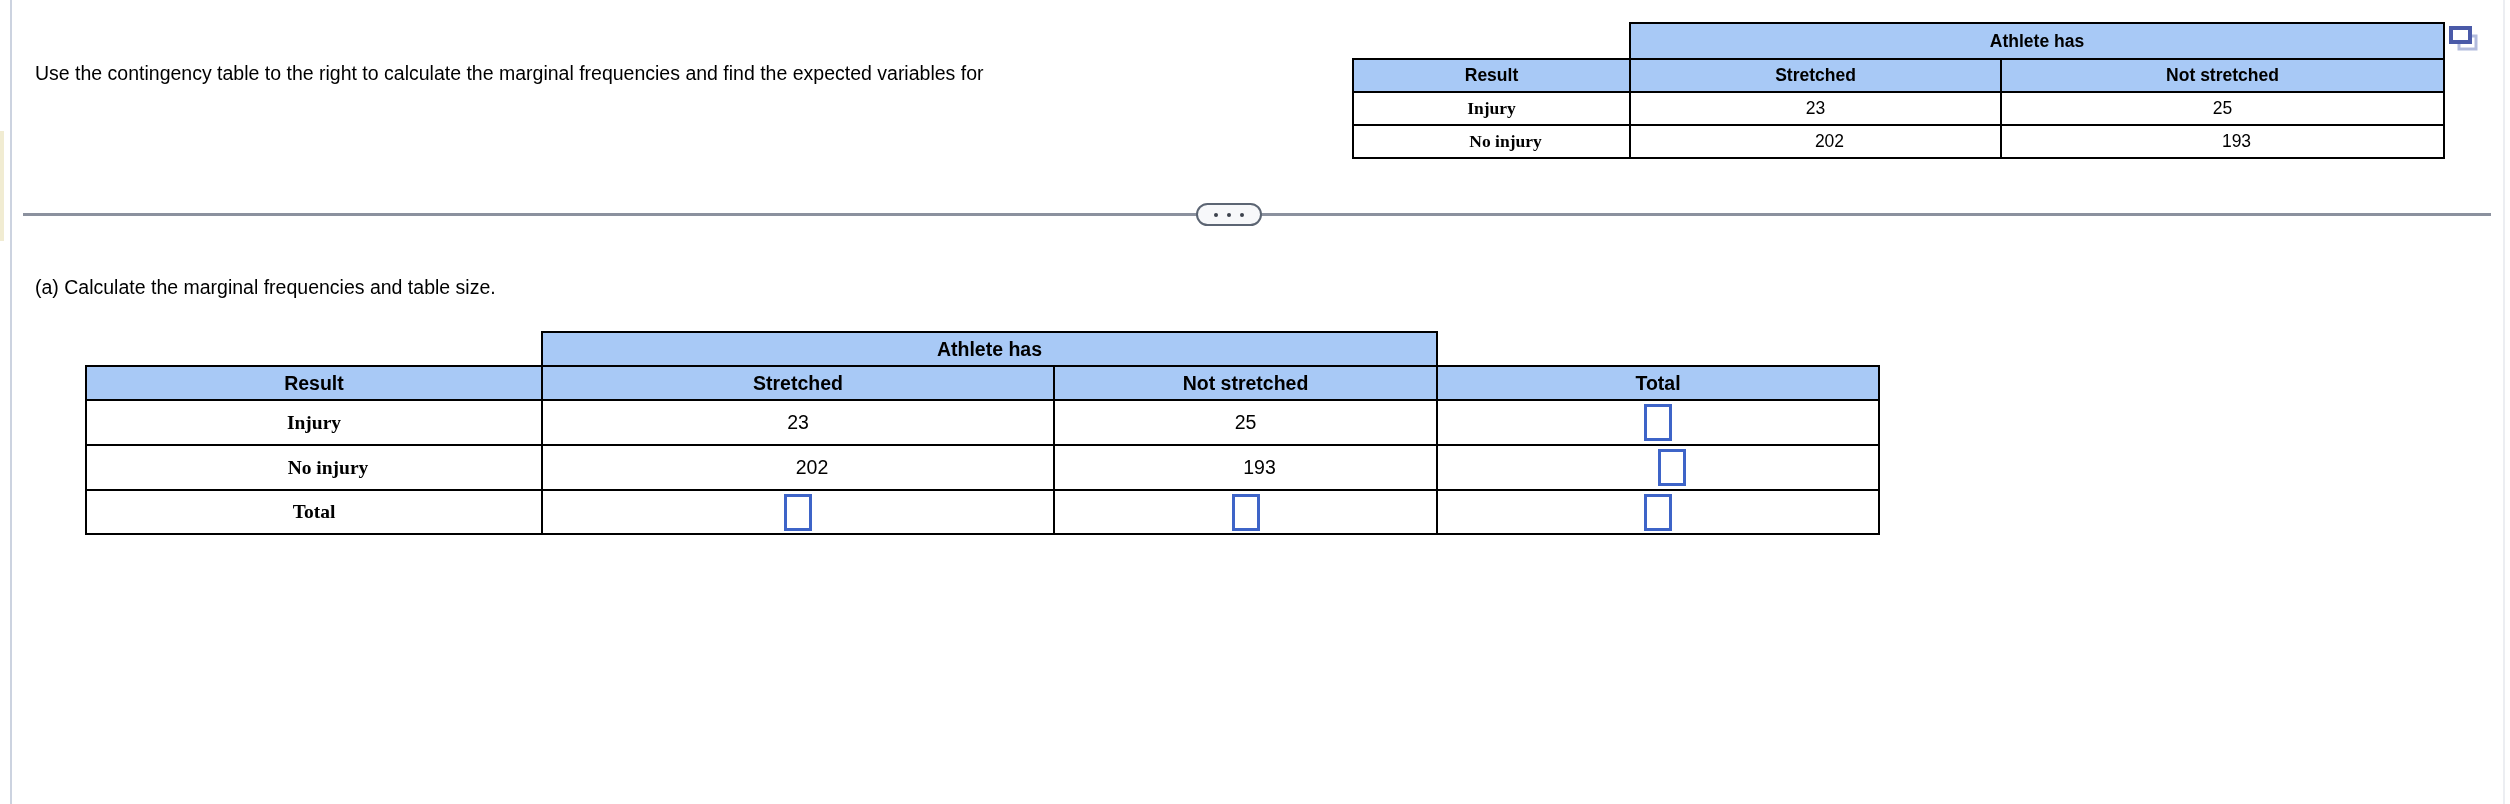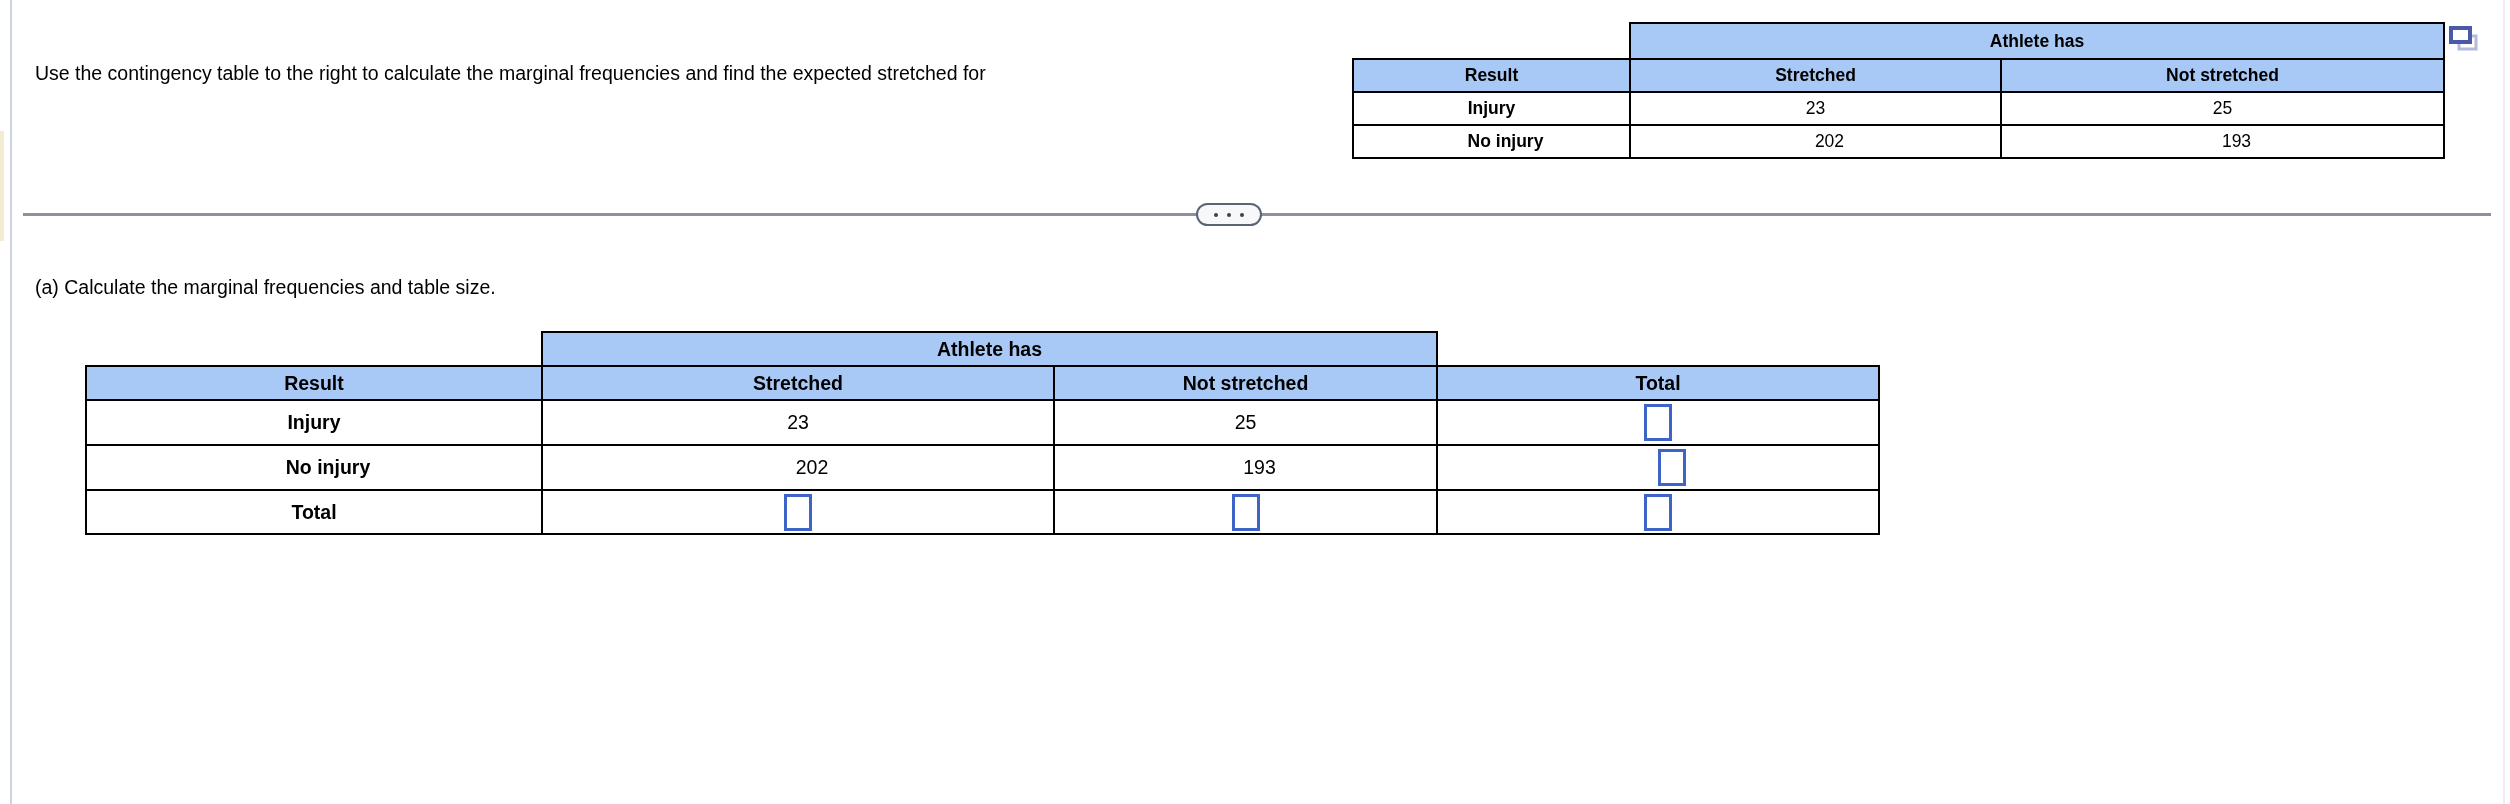--- a/index.html
+++ b/index.html
@@ -29,21 +29,21 @@
   .part-a-text { position:absolute; left:35px; top:276px; font-size:19.5px; }
 
   
   table.ct { position:absolute; border-collapse:collapse; table-layout:fixed; }
   table.ct td { border:2px solid #000; text-align:center; vertical-align:middle; overflow:hidden; }
   table.ct td.blue { background:#a8c9f6; font-weight:700; }
   table.ct td.corner { border:none; background:transparent; }
   td.bt3 { border-top-width:3px; }  td.bb3 { border-bottom-width:3px; }
   td.bl3 { border-left-width:3px;margin-top:16px; } td.br3 { border-right-width:3px; }
   td.bb0 { border-bottom:none; }    td.bt0 { border-top:none;padding-left:28px; }
-  td.lbl { font-weight:700; }
+  td.lbl { font-weight:700;font-family:Liberation Serif, serif; }
 
   
   table.ref { left:1352px; top:22px; width:1091px; font-size:17.5px; }
   table.ref tr.r-span td { height:36px; }
   table.ref tr.r-head td { height:33px; }
   table.ref tr.r-body td { height:33px; }
 
   
   table.main { left:85px; top:331px; width:1793px; font-size:19.5px; }
   table.main tr.m-span td { height:34px; }
@@ -64,21 +64,21 @@
 </head>
 <body>
 
 <div id="page">
 
   <div class="left-yellow-strip"></div>
   <div class="left-edge-line"></div>
   <div class="right-edge-line"></div>
 
   <div class="problem-text">
-    <div>Use the contingency table to the right to calculate the marginal frequencies and find the expected stretched for</div>
+    <div>Use the contingency table to the right to calculate the marginal frequencies and find the expected variables for</div>
   </div>
 
   <table class="ct ref">
     <colgroup>
         <col style="width:277px">
         <col style="width:371px">
         <col style="width:443px">
       </colgroup>
     <tbody>
         <tr class="r-span">

